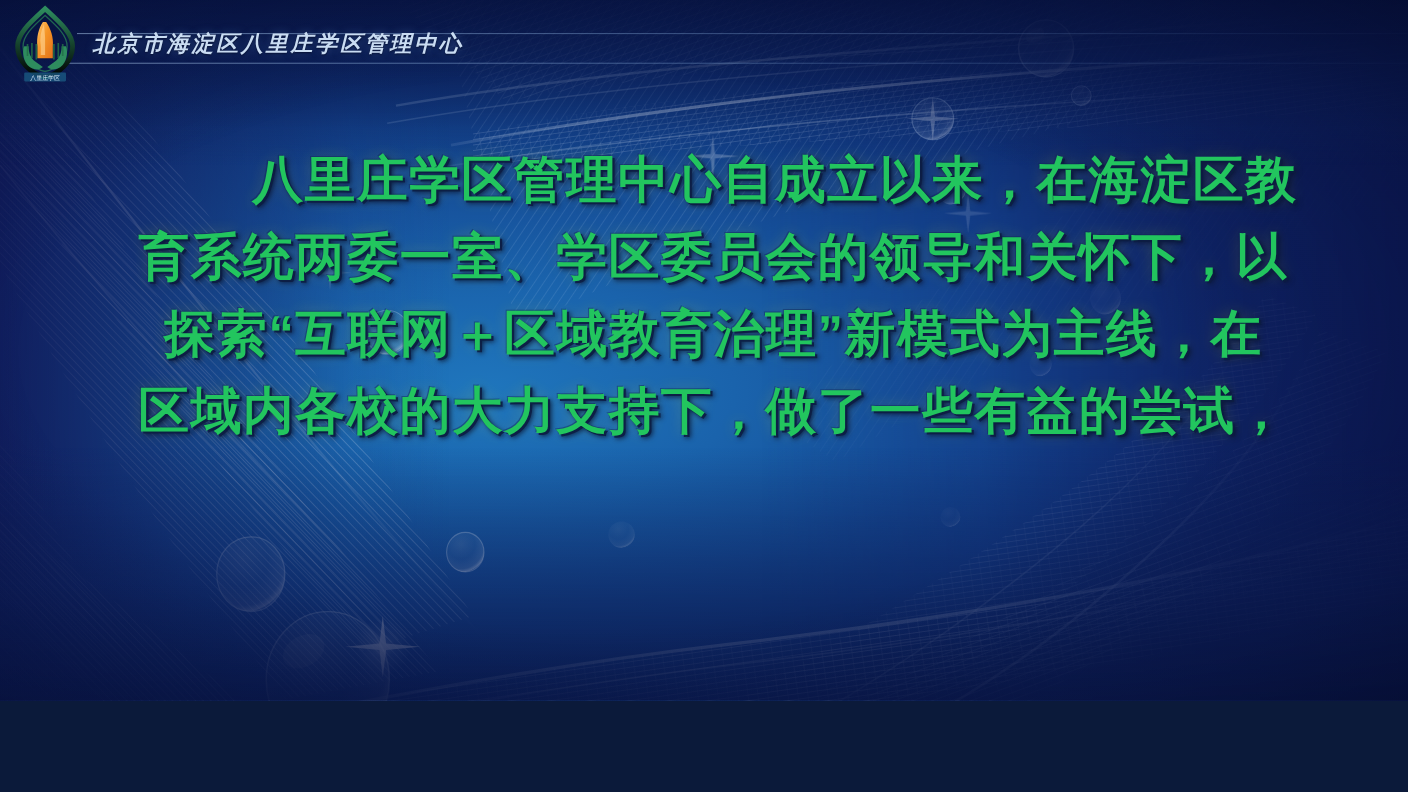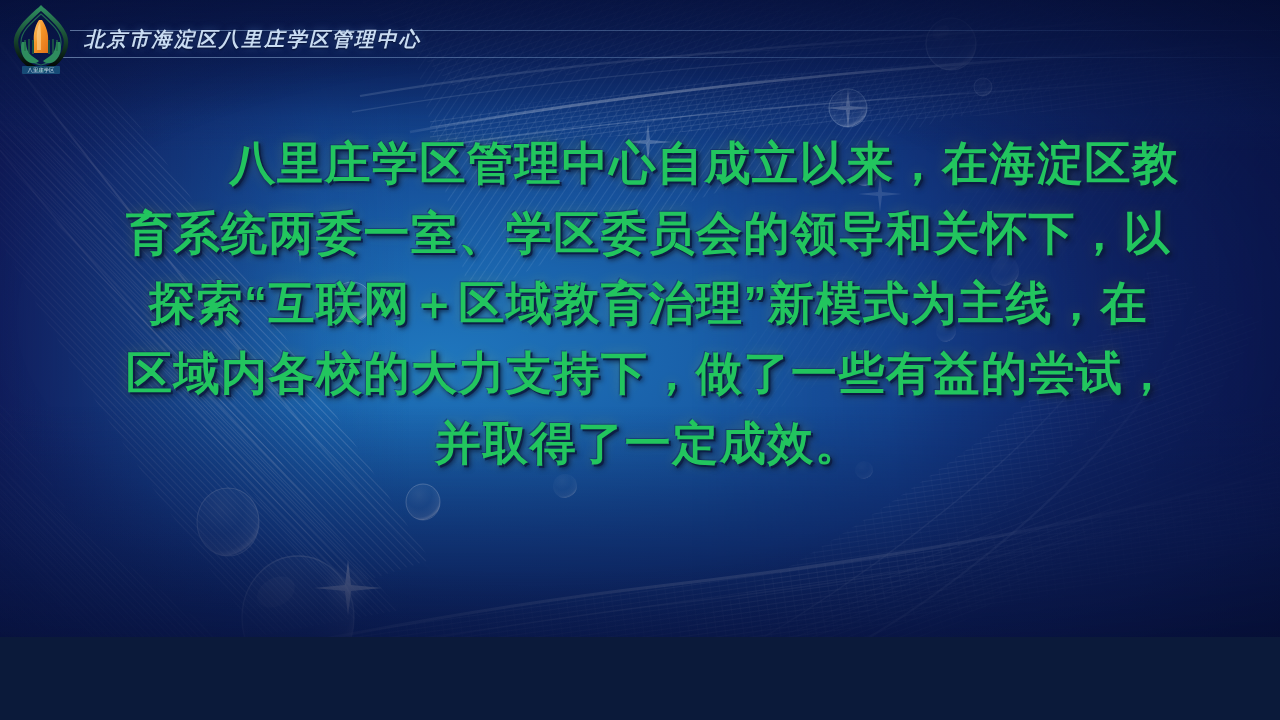--- a/index.html
+++ b/index.html
@@ -342,16 +342,15 @@
     </div>
 
     <div class="site-title">北京市海淀区八里庄学区管理中心</div>
   </div>
 
   <div class="copy">
     <p class="indent">八里庄学区管理中心自成立以来，在海淀区教</p>
     <p>育系统两委一室、学区委员会的领导和关怀下，以</p>
     <p>探索“互联网＋区域教育治理”新模式为主线，在</p>
     <p>区域内各校的大力支持下，做了一些有益的尝试，</p>
-    <p>并取得了一定成效。</p>
   </div>
 
 </div>
 
 </body></html>

